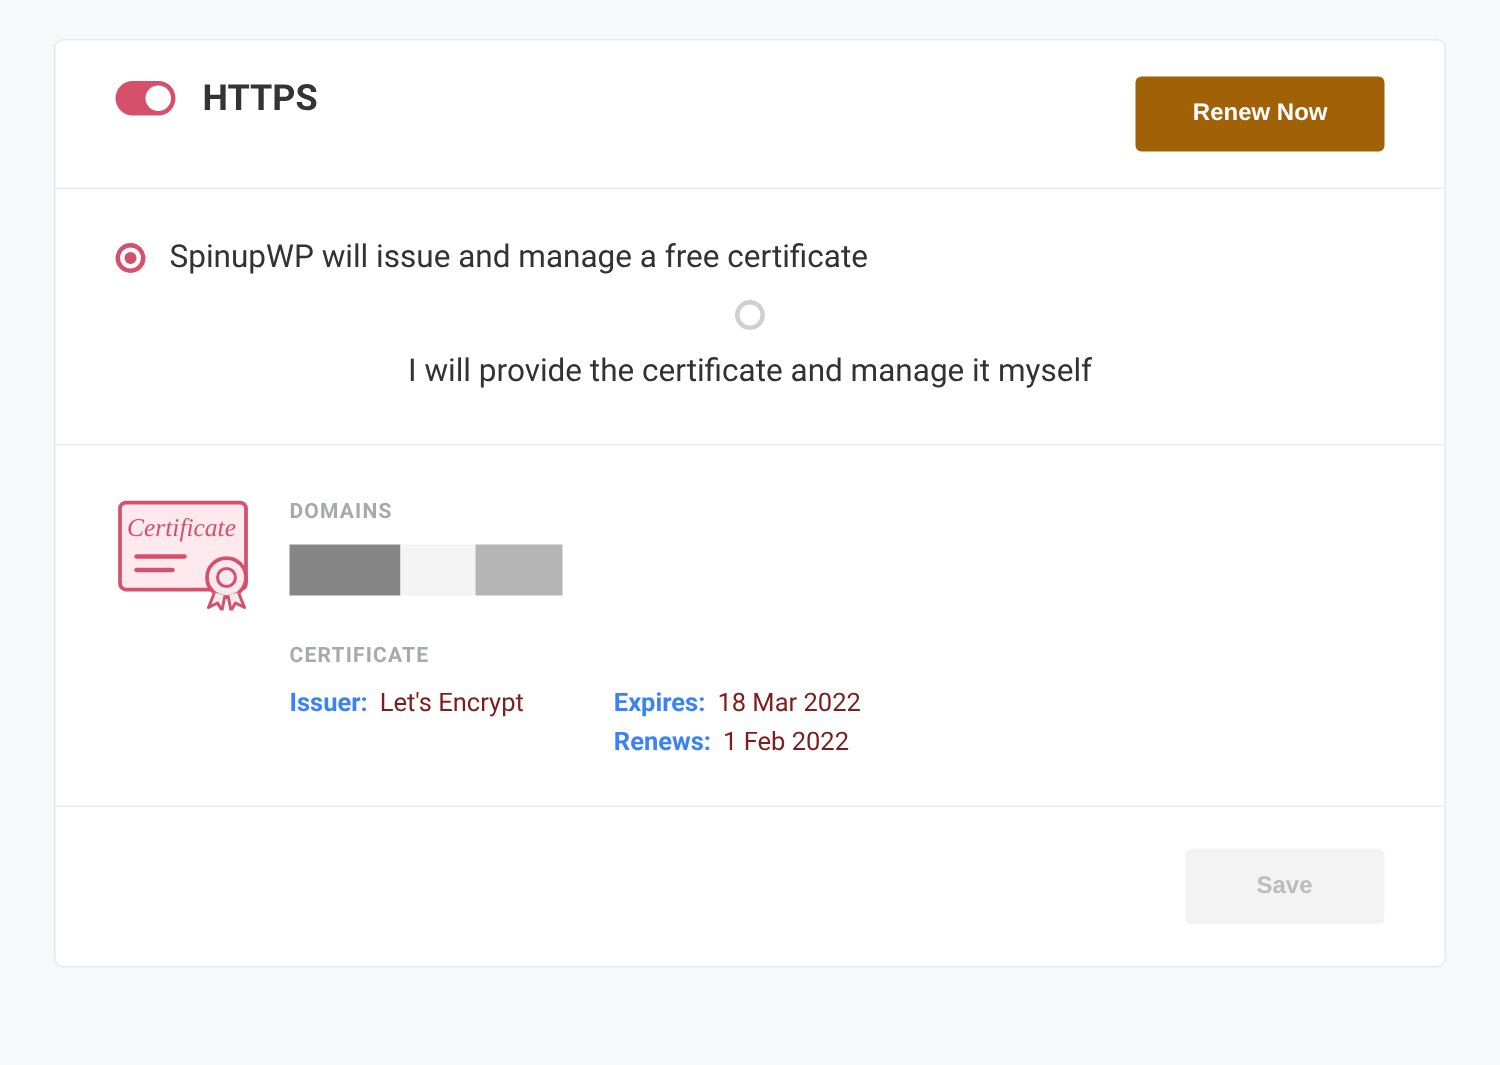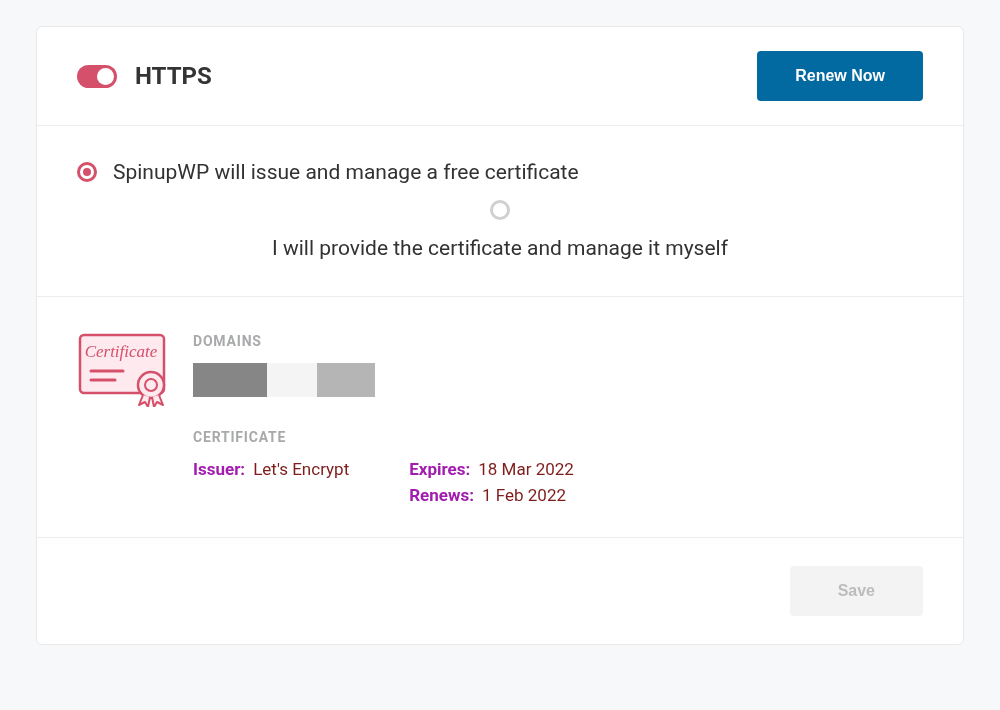--- a/index.html
+++ b/index.html
@@ -15,21 +15,21 @@
       padding: 26px 36px;
     }
     .card {
       background: #ffffff;
       border: 1px solid #e8e8e8;
       border-radius: 6px;
       overflow: hidden;
     }
     .card-header {
       display: flex;
-      align-items: center;
+      align-items: flex-start;
       justify-content: space-between;
       padding: 24px 40px;
       border-bottom: 1px solid #ececec;
     }
     .header-left {
       display: flex;
       align-items: center;
       gap: 18px;
     }
     .toggle {
@@ -48,21 +48,21 @@
       border-radius: 50%;
       top: 3px;
       right: 3px;
     }
     .title {
       font-size: 24px;
       font-weight: 700;
       color: #343434;
     }
     .btn-renew {
-      background: #0369a1;
+      background: #a16207;
       color: #ffffff;
       border: none;
       border-radius: 4px;
       padding: 16px 38px;
       font-size: 16px;
       font-weight: 700;
       cursor: pointer;
     }
     .options-section {
       padding: 34px 40px 36px 40px;
@@ -145,21 +145,21 @@
       display: flex;
       flex-direction: column;
       gap: 6px;
     }
     .info-row {
       display: flex;
       gap: 8px;
     }
     .info-label {
       font-weight: 700;
-      color: #a21caf;
+      color: #3b82f6;
     }
     .info-value {
       color: #7f1d1d;
     }
     .card-footer {
       border-top: 1px solid #ececec;
       padding: 28px 40px;
       display: flex;
       justify-content: flex-end;
     }

